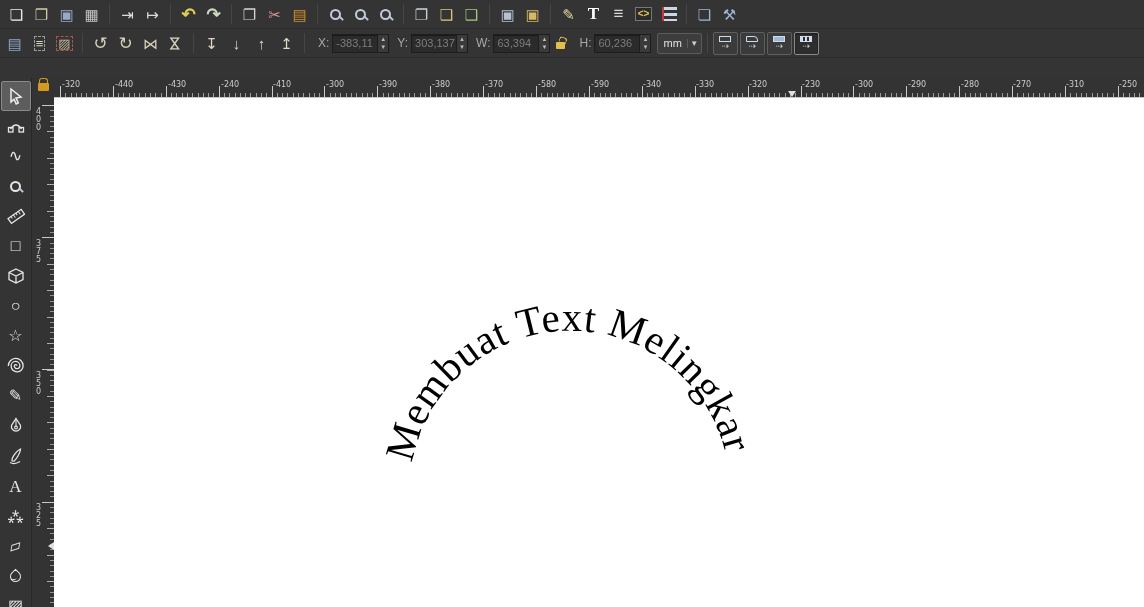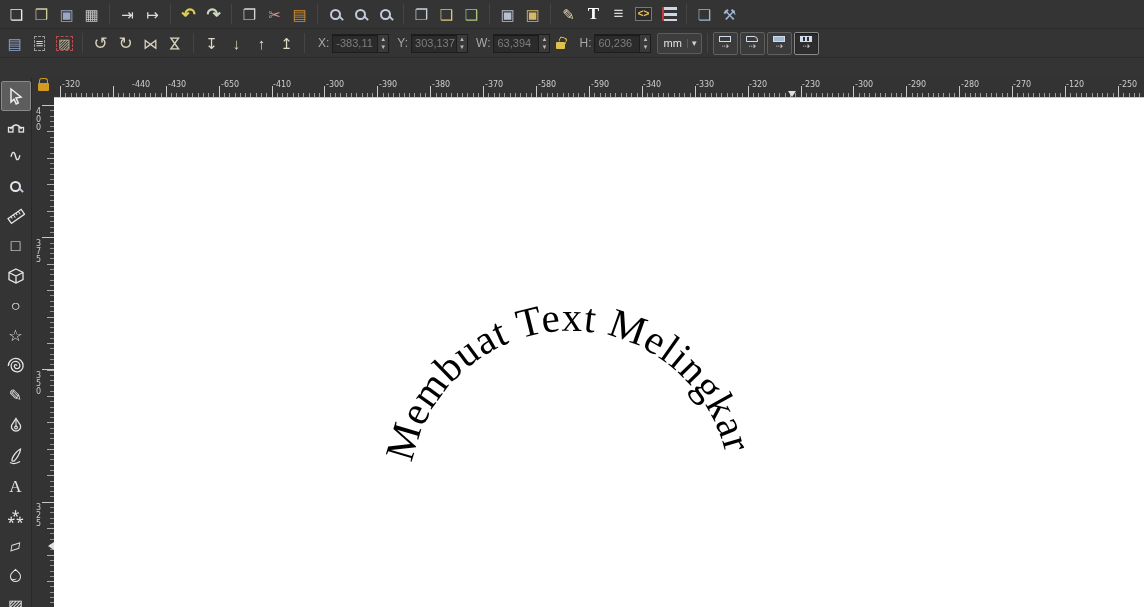--- a/index.html
+++ b/index.html
@@ -362,39 +362,39 @@
           <span class="tg">▨</span>
         </span>
     </div>
 
     <div class="corner">
       <span class="lockc"></span>
     </div>
 
     <div class="hruler">
       <span class="rlab" style="left:8px">-320</span>
-      <span class="rlab" style="left:78px">-440</span>
+      <span class="rlab" style="left:61px">-440</span>
       <span class="rlab" style="left:114px">-430</span>
-      <span class="rlab" style="left:167px">-650</span>
+      <span class="rlab" style="left:167px">-240</span>
       <span class="rlab" style="left:219px">-410</span>
       <span class="rlab" style="left:272px">-300</span>
       <span class="rlab" style="left:325px">-390</span>
       <span class="rlab" style="left:378px">-380</span>
       <span class="rlab" style="left:431px">-370</span>
       <span class="rlab" style="left:484px">-580</span>
       <span class="rlab" style="left:537px">-590</span>
       <span class="rlab" style="left:589px">-340</span>
       <span class="rlab" style="left:642px">-330</span>
       <span class="rlab" style="left:695px">-320</span>
       <span class="rlab" style="left:748px">-230</span>
       <span class="rlab" style="left:801px">-300</span>
       <span class="rlab" style="left:854px">-290</span>
       <span class="rlab" style="left:907px">-280</span>
       <span class="rlab" style="left:959px">-270</span>
-      <span class="rlab" style="left:1012px">-120</span>
+      <span class="rlab" style="left:1012px">-310</span>
       <span class="rlab" style="left:1065px">-250</span>
       <span class="hmarker"></span>
     </div>
 
     <div class="vruler">
       <span class="rlab" style="top:10px">400</span>
       <span class="rlab" style="top:142px">375</span>
       <span class="rlab" style="top:274px">350</span>
       <span class="rlab" style="top:406px">325</span>
       <span class="vmarker"></span>

